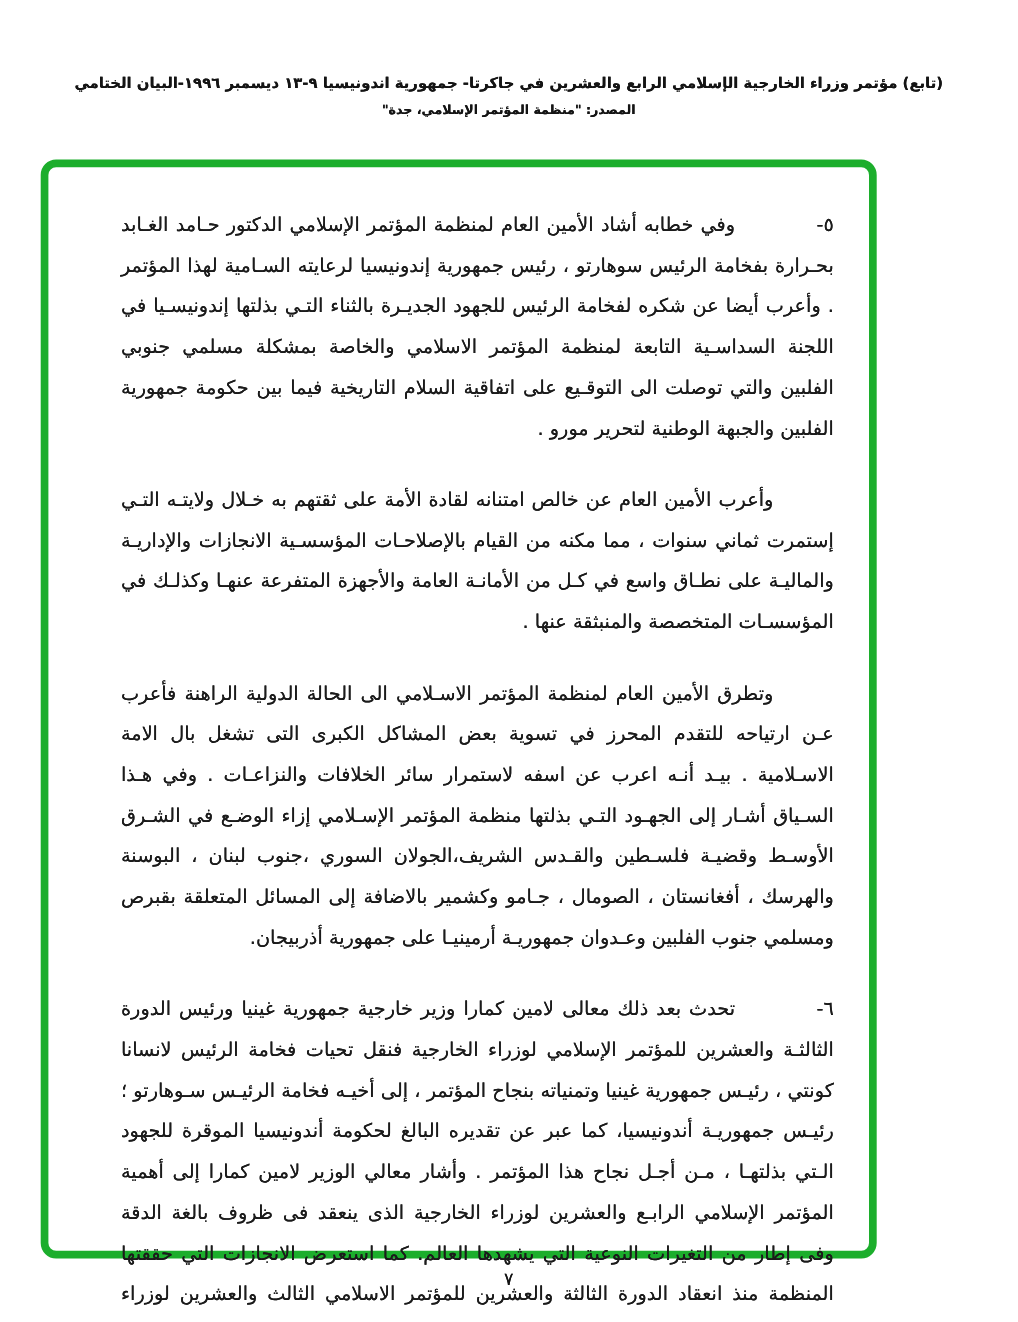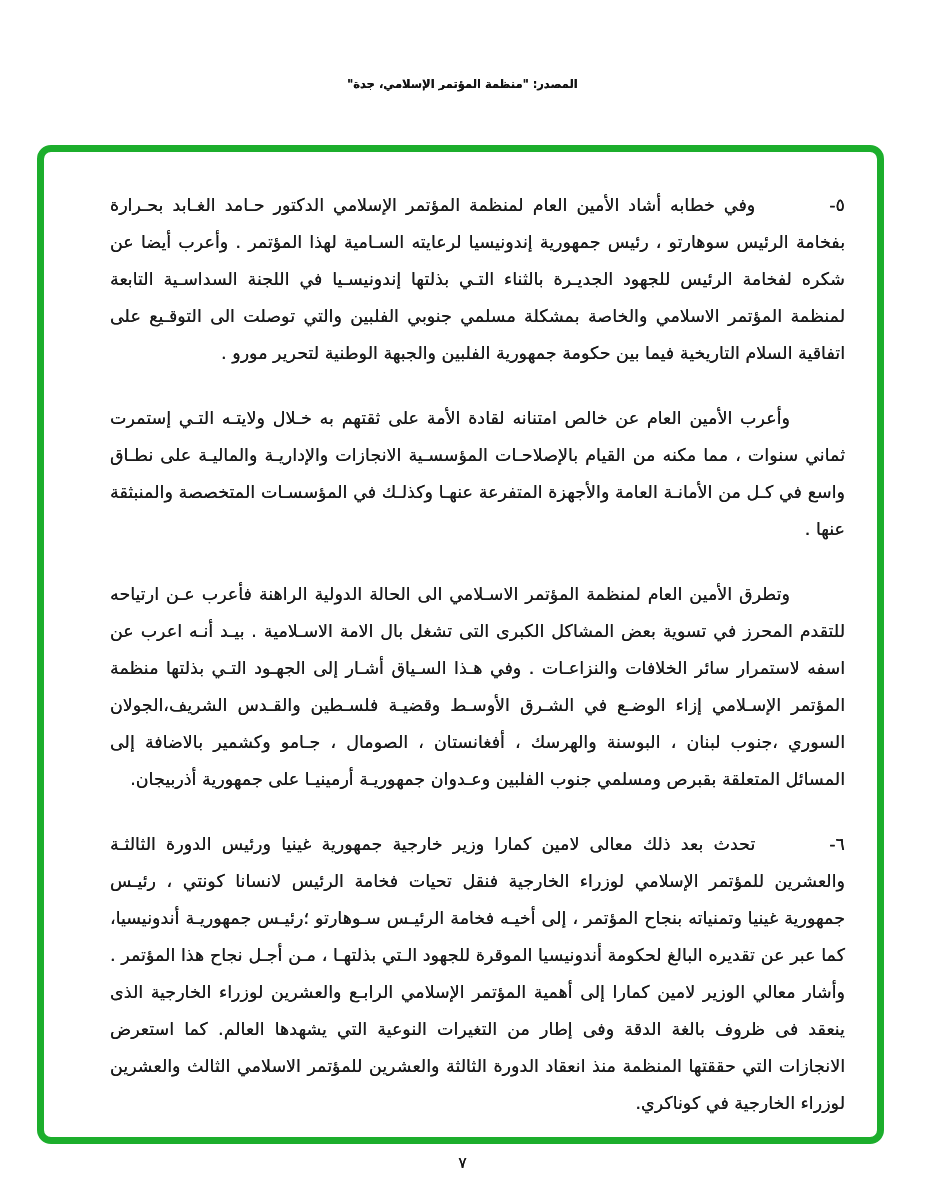--- a/index.html
+++ b/index.html
@@ -20,21 +20,21 @@
   .doc-header .h1 {
     font-size:13.5px; font-weight:bold; letter-spacing:0.2px;
     text-shadow:0 0 0.4px currentColor;
   }
   .doc-header .h2 {
     font-size:11.5px; font-weight:bold; margin-top:9px;
     text-shadow:0 0 0.3px currentColor;
   }
   .frame {
     position:absolute; left:37px; top:145px;
-    width:847px; height:999px;
+    width:760px; height:999px;
     border:7px solid var(--green);
     border-radius:14px;
     background:transparent;
   }
   .doc-body {
     position:absolute; top:35px; right:32px; left:66px;
     direction:rtl; unicode-bidi:embed;
     text-align:justify;
     font-size:17.5px; line-height:37px;
     color:var(--ink);
@@ -48,20 +48,21 @@
     text-align:center; font-size:16px; color:#141414;
     text-shadow:0 0 0.5px currentColor;
   }
 </style>
 </head>
 <body>
 
 <div class="page">
 
   <header class="doc-header">
+    <div class="h1">(تابع) مؤتمر وزراء الخارجية الإسلامي الرابع والعشرين في جاكرتا- جمهورية اندونيسيا ٩-١٣ ديسمبر ١٩٩٦-البيان الختامي</div>
     <div class="h2">المصدر: "منظمة المؤتمر الإسلامي، جدة"</div>
   </header>
 
   <div class="frame">
     <div class="doc-body">
 
       <p class="para">
         <span class="marker">٥-</span><span>وفي خطابه أشاد الأمين العام لمنظمة المؤتمر الإسلامي الدكتور حـامد الغـابد بحـرارة بفخامة الرئيس سوهارتو ، رئيس جمهورية إندونيسيا لرعايته السـامية لهذا المؤتمر . وأعرب أيضا عن شكره لفخامة الرئيس للجهود الجديـرة بالثناء التـي بذلتها إندونيسـيا في اللجنة السداسـية التابعة لمنظمة المؤتمر الاسلامي والخاصة بمشكلة مسلمي جنوبي الفلبين والتي توصلت الى التوقـيع على اتفاقية السلام التاريخية فيما بين حكومة جمهورية الفلبين والجبهة الوطنية لتحرير مورو .</span>
       </p>
 

